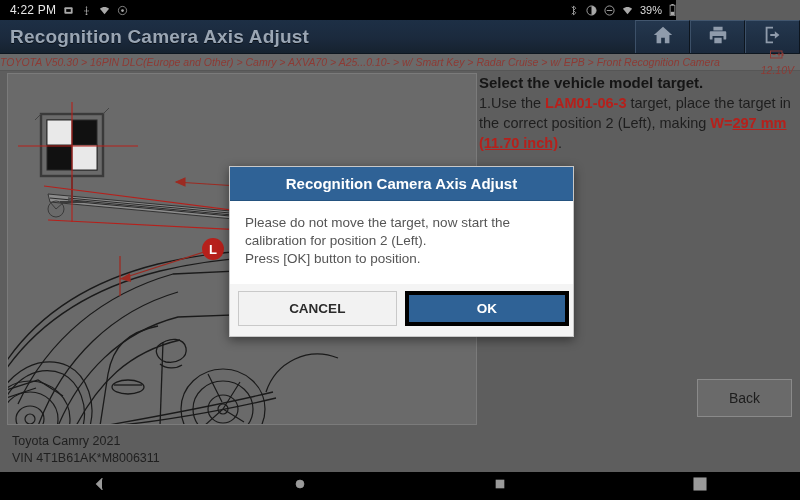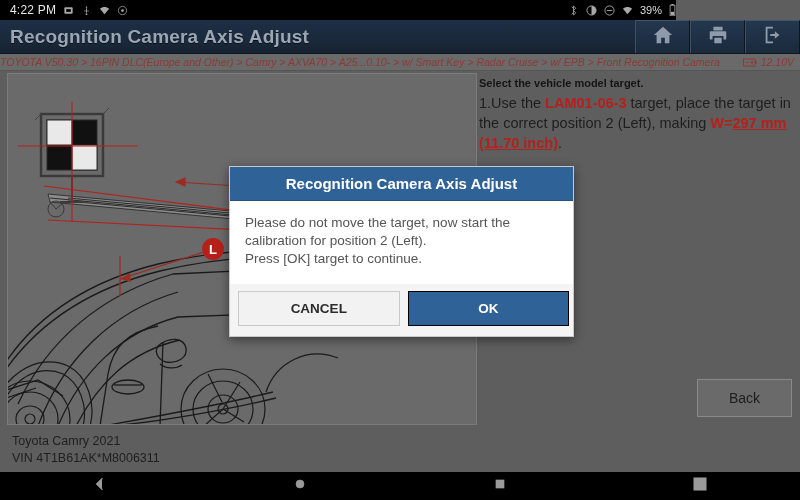--- a/index.html
+++ b/index.html
@@ -48,37 +48,37 @@
   
   .crumbbar {
     position: absolute; top: 54px; left: 0; width: 800px; height: 17px;
     display: flex; align-items: center; background: #6a6a6a;
     border-bottom: 1px solid #565656;
   }
   .crumb-text {
     color: #8d3a34; font-size: 10.5px; font-style: italic;
     white-space: nowrap; overflow: hidden;
   }
-  .crumb-right { margin-left: auto; display: flex; align-items: center; gap: 4px; padding-right: 6px; }
+  .crumb-right { margin-left: auto; display: flex; align-items: center; gap: 4px; padding-right: 6px; flex-direction: column; }
   .batt-ico svg { display:block; width: 14px; height: 11px; fill: #8d3a34; }
   .volt { color: #8d3a34; font-size: 10.5px; font-style: italic; }
 
   
   .diagram {
     position: absolute; left: 7px; top: 73px; width: 470px; height: 352px;
     background: #6a6a6a; border: 1px solid #7b7b7b; overflow: hidden;
   }
   .diagram svg { position: absolute; left: 0; top: 0; }
 
   
   .instructions {
     position: absolute; left: 479px; top: 73px; width: 315px; height: 280px;
     color: #1b1b1b; font-size: 14.5px; line-height: 20px;
   }
-  .instr-head { font-weight: bold; font-size: 11px; color: #151515; }
+  .instr-head { font-weight: bold; font-size: 15px; color: #151515; }
   .instr-body { color: #1e1e1e; }
   .hl { color: #b6201b; font-weight: bold; }
   .hl2 { color: #b6201b; font-weight: bold; }
   .hl3 { color: #b6201b; font-weight: bold; text-decoration: underline; }
 
   
   .actions {
     position: absolute; right: 8px; top: 379px;
     display: flex; gap: 4px; margin-left: 36px;
   }
@@ -122,21 +122,21 @@
     color: #555; font-size: 13.5px; line-height: 18px;
   }
   .dlg-foot {
     display: flex; gap: 8px; padding: 7px 4px 10px 8px; background: #f4f4f4;
   }
   .dlg-btn {
     flex: 1; height: 35px; display: flex; align-items: center; justify-content: center;
     font-size: 13.5px; font-weight: bold;
   }
   .btn-cancel { background: #f2f2f2; border: 1px solid #c9c9c9; color: #2b2b2b; }
-  .btn-ok { background: #2f6296; border: 1px solid #000000; color: #fff; }
+  .btn-ok { background: #2f6296; border: 4px solid #000000; color: #fff; }
 </style>
 </head>
 <body>
 
 <div id="app">
 
   <div class="statusbar">
     <div class="sb-left">
       <span class="sb-time">4:22 PM</span>
       <span class="sb-ico">
@@ -366,21 +366,21 @@
   <div class="vinfo">
     <div>Toyota Camry 2021</div>
     <div>VIN 4T1B61AK*M8006311</div>
   </div>
 
   <div class="modal-shade"></div>
   <div class="dialog">
     <div class="dlg-title">Recognition Camera Axis Adjust</div>
     <div class="dlg-body">
       <div>Please do not move the target, now start the calibration for position 2 (Left).</div>
-      <div>Press [OK] target to continue.</div>
+      <div>Press [OK] button to position.</div>
     </div>
     <div class="dlg-foot">
       <div class="dlg-btn btn-cancel">
         <span>CANCEL</span>
       </div>
       <div class="dlg-btn btn-ok">
         <span>OK</span>
       </div>
     </div>
   </div>

